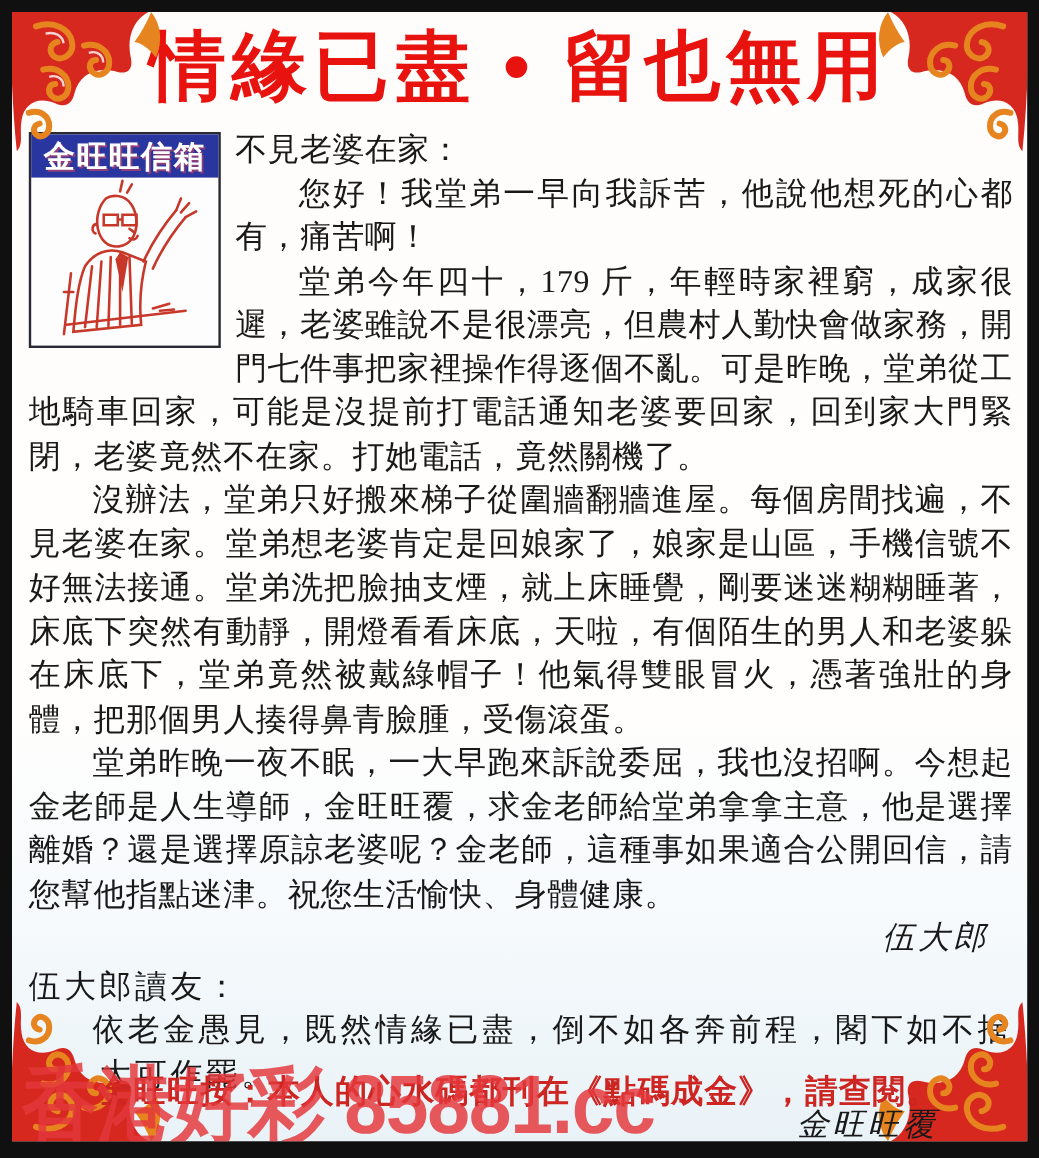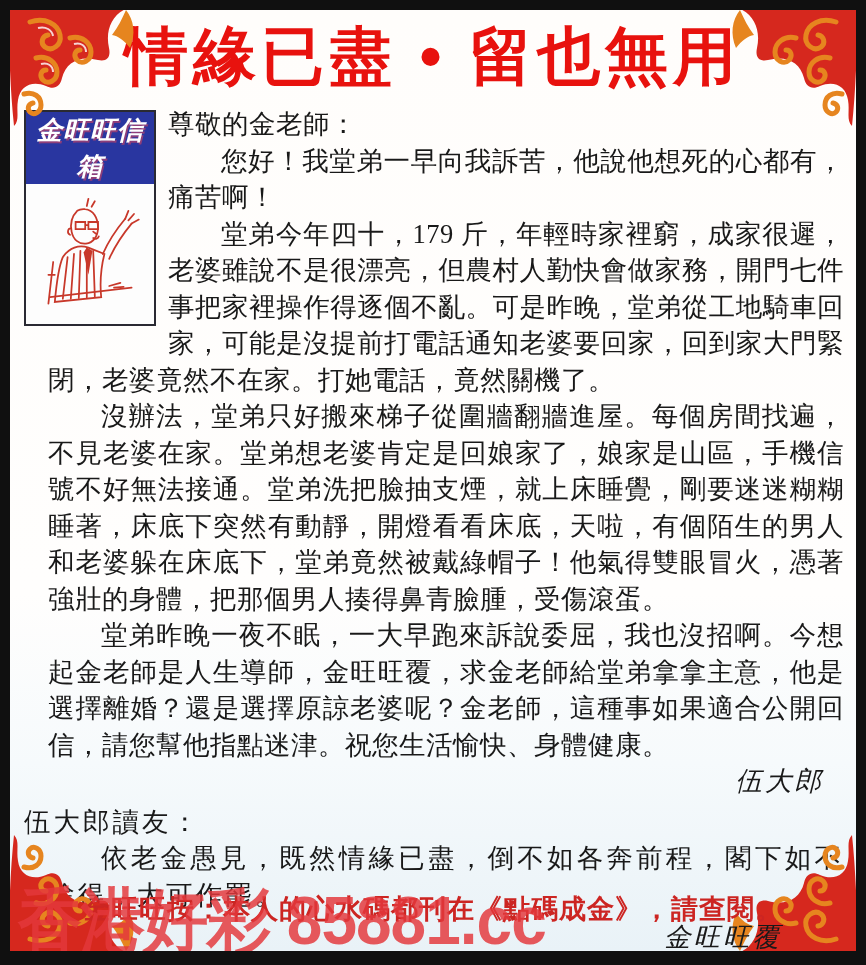--- a/index.html
+++ b/index.html
@@ -25,32 +25,32 @@
     color:var(--title-red,#e8120e);
     white-space:nowrap;
   }
 
   .body {
     padding:2px 12px 0 14px; margin-top:4px;
     font-size:26.5px; line-height:36.5px; text-align:justify;
     letter-spacing:0.5px;
   }
   .logo {
-    float:left; width:132px; margin:4px 12px 28px 0;
-    border:2px solid #2a2a33; background:#fdfdfd; box-sizing:border-box;font-style:italic;
+    float:left; width:160px; margin:4px 12px 28px 0;
+    border:2px solid #2a2a33; background:#fdfdfd; box-sizing:border-box;
   }
   .logo-head {
     background:var(--logo-blue,#2936a0); color:#ffffff; text-align:center;
     font-family:"Liberation Sans","DejaVu Sans",sans-serif; font-weight:bold;
     font-size:26px; line-height:36px; letter-spacing:1px;
     text-shadow:1.5px 1.5px 0 rgba(225,70,90,.55);
   }
   .logo-art { display:block; width:100%; height:140px; }
 
-  .para { margin:0; text-indent:2em;padding-left:24px; }
+  .para { margin:0; text-indent:2em; }
   .salutation { margin:0; }
   .sig { margin:0; text-align:right; padding-right:20px; letter-spacing:4px;font-style:italic; }
   .kai { letter-spacing:3px; }
   .reply-sal { margin-top:4px; }
 
   .reply-sig { padding-right:62px; margin-top:6px; position:relative; z-index:5; }
 
   .footer-note {
     position:absolute; left:50%; transform:translateX(-50%);
     top:881px; width:760px; text-align:center;
@@ -153,21 +153,21 @@
           <path d="M34,80 L28,132 M28,96 h8"></path>
 
           <path d="M30,124 L132,112"></path>
           <path d="M104,110 l14,-4 M110,112 l12,-1"></path>
         </g>
 
         <path fill="#c8382a" d="M76,62 l7,4 -5,30 -6,-28 z"></path>
       </svg>
     </div>
 
-    <p class="salutation">尊敬的金老師：</p>
+    <p class="salutation">不見老婆在家：</p>
     <p class="para">您好！我堂弟一早向我訴苦，他說他想死的心都有，痛苦啊！</p>
     <p class="para">堂弟今年四十，179 斤，年輕時家裡窮，成家很遲，老婆雖說不是很漂亮，但農村人勤快會做家務，開門七件事把家裡操作得逐個不亂。可是昨晚，堂弟從工地騎車回家，可能是沒提前打電話通知老婆要回家，回到家大門緊閉，老婆竟然不在家。打她電話，竟然關機了。</p>
     <p class="para">沒辦法，堂弟只好搬來梯子從圍牆翻牆進屋。每個房間找遍，不見老婆在家。堂弟想老婆肯定是回娘家了，娘家是山區，手機信號不好無法接通。堂弟洗把臉抽支煙，就上床睡覺，剛要迷迷糊糊睡著，床底下突然有動靜，開燈看看床底，天啦，有個陌生的男人和老婆躲在床底下，堂弟竟然被戴綠帽子！他氣得雙眼冒火，憑著強壯的身體，把那個男人揍得鼻青臉腫，受傷滾蛋。</p>
     <p class="para">堂弟昨晚一夜不眠，一大早跑來訴說委屈，我也沒招啊。今想起金老師是人生導師，金旺旺覆，求金老師給堂弟拿拿主意，他是選擇離婚？還是選擇原諒老婆呢？金老師，這種事如果適合公開回信，請您幫他指點迷津。祝您生活愉快、身體健康。</p>
     <p class="sig kai">伍大郎</p>
 
     <p class="salutation kai reply-sal">伍大郎讀友：</p>
     <p class="para kai">依老金愚見，既然情緣已盡，倒不如各奔前程，閣下如不捨得，大可作罷。</p>
     <p class="sig kai reply-sig">金旺旺覆</p>
   </div>

